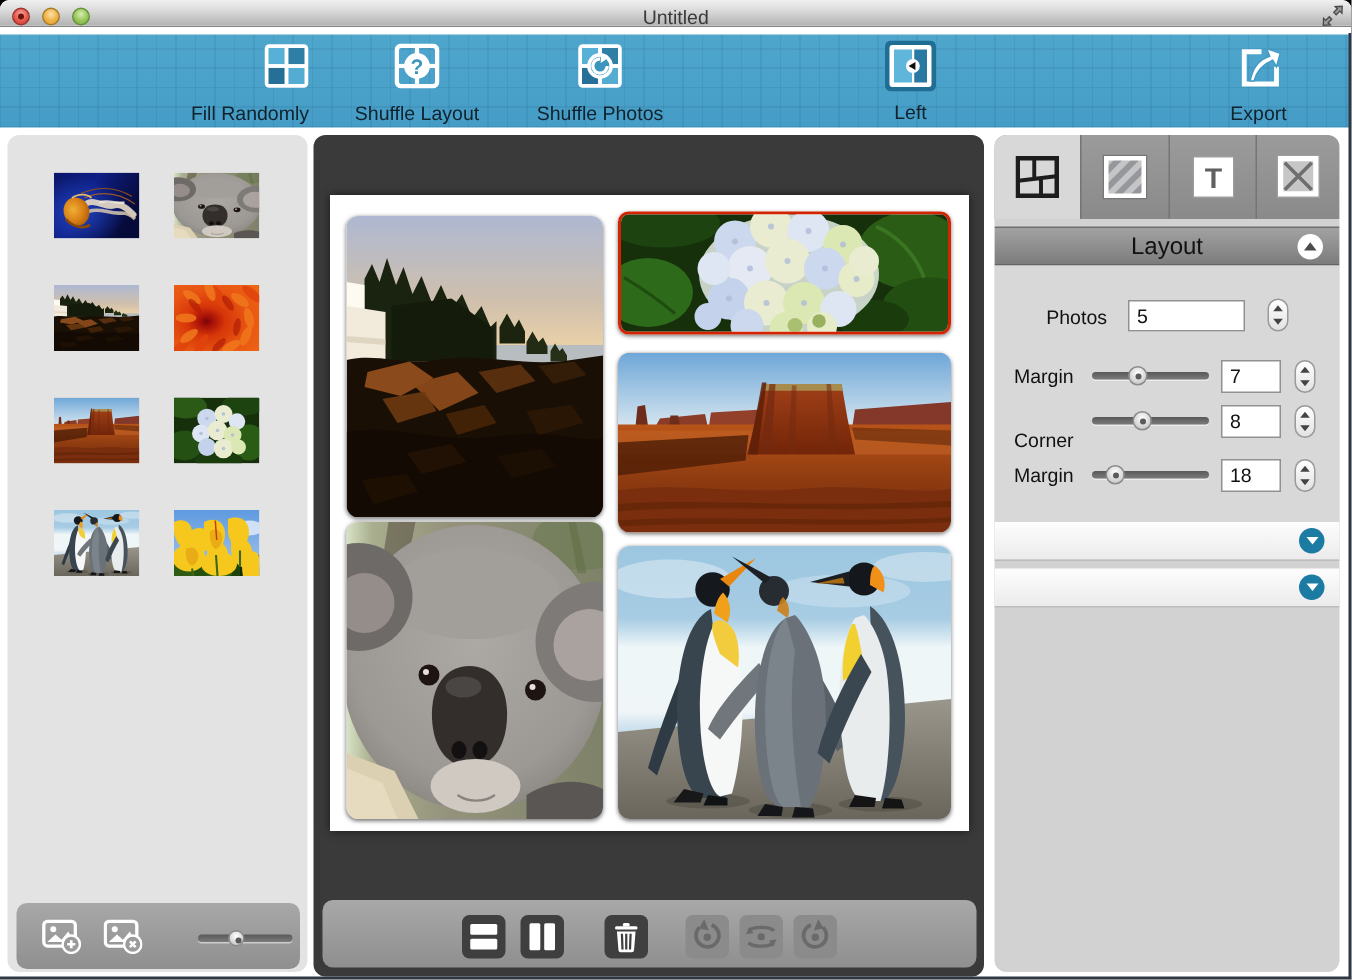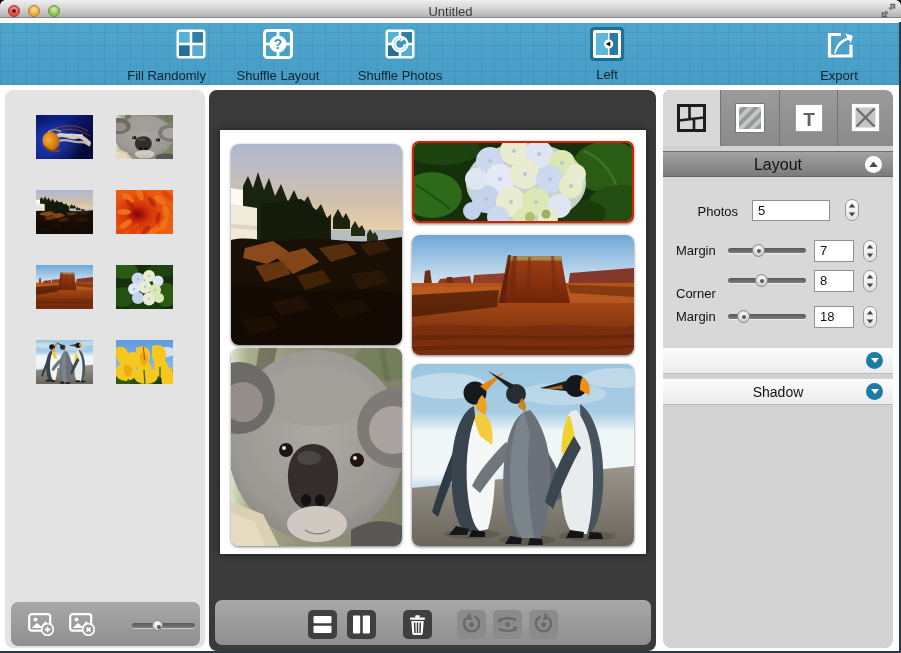--- a/index.html
+++ b/index.html
@@ -674,19 +674,18 @@
       </div>
       <div class="numbox" style="left:151px;top:216px;width:40px;height:22px;">18</div>
       <div class="stepper" style="left:200px;top:216px;"><svg width="12" height="20" viewBox="0 0 12 20">
           <path d="M6 3.5 l3.2 4 h-6.4 z" fill="#444"></path>
           <path d="M6 16.5 l3.2 -4 h-6.4 z" fill="#444"></path>
         </svg></div>
     <div class="collbar" style="top:258px">
         <div class="bluecirc"></div>
       </div>
     <div class="collbar" style="top:289px">
-        <div class="t">Shadow</div>
         <div class="bluecirc"></div>
       </div>
   </div>
   <div id="rightedge"></div>
   <div id="bottomedge"></div>
 </div>
 
 </body></html>

